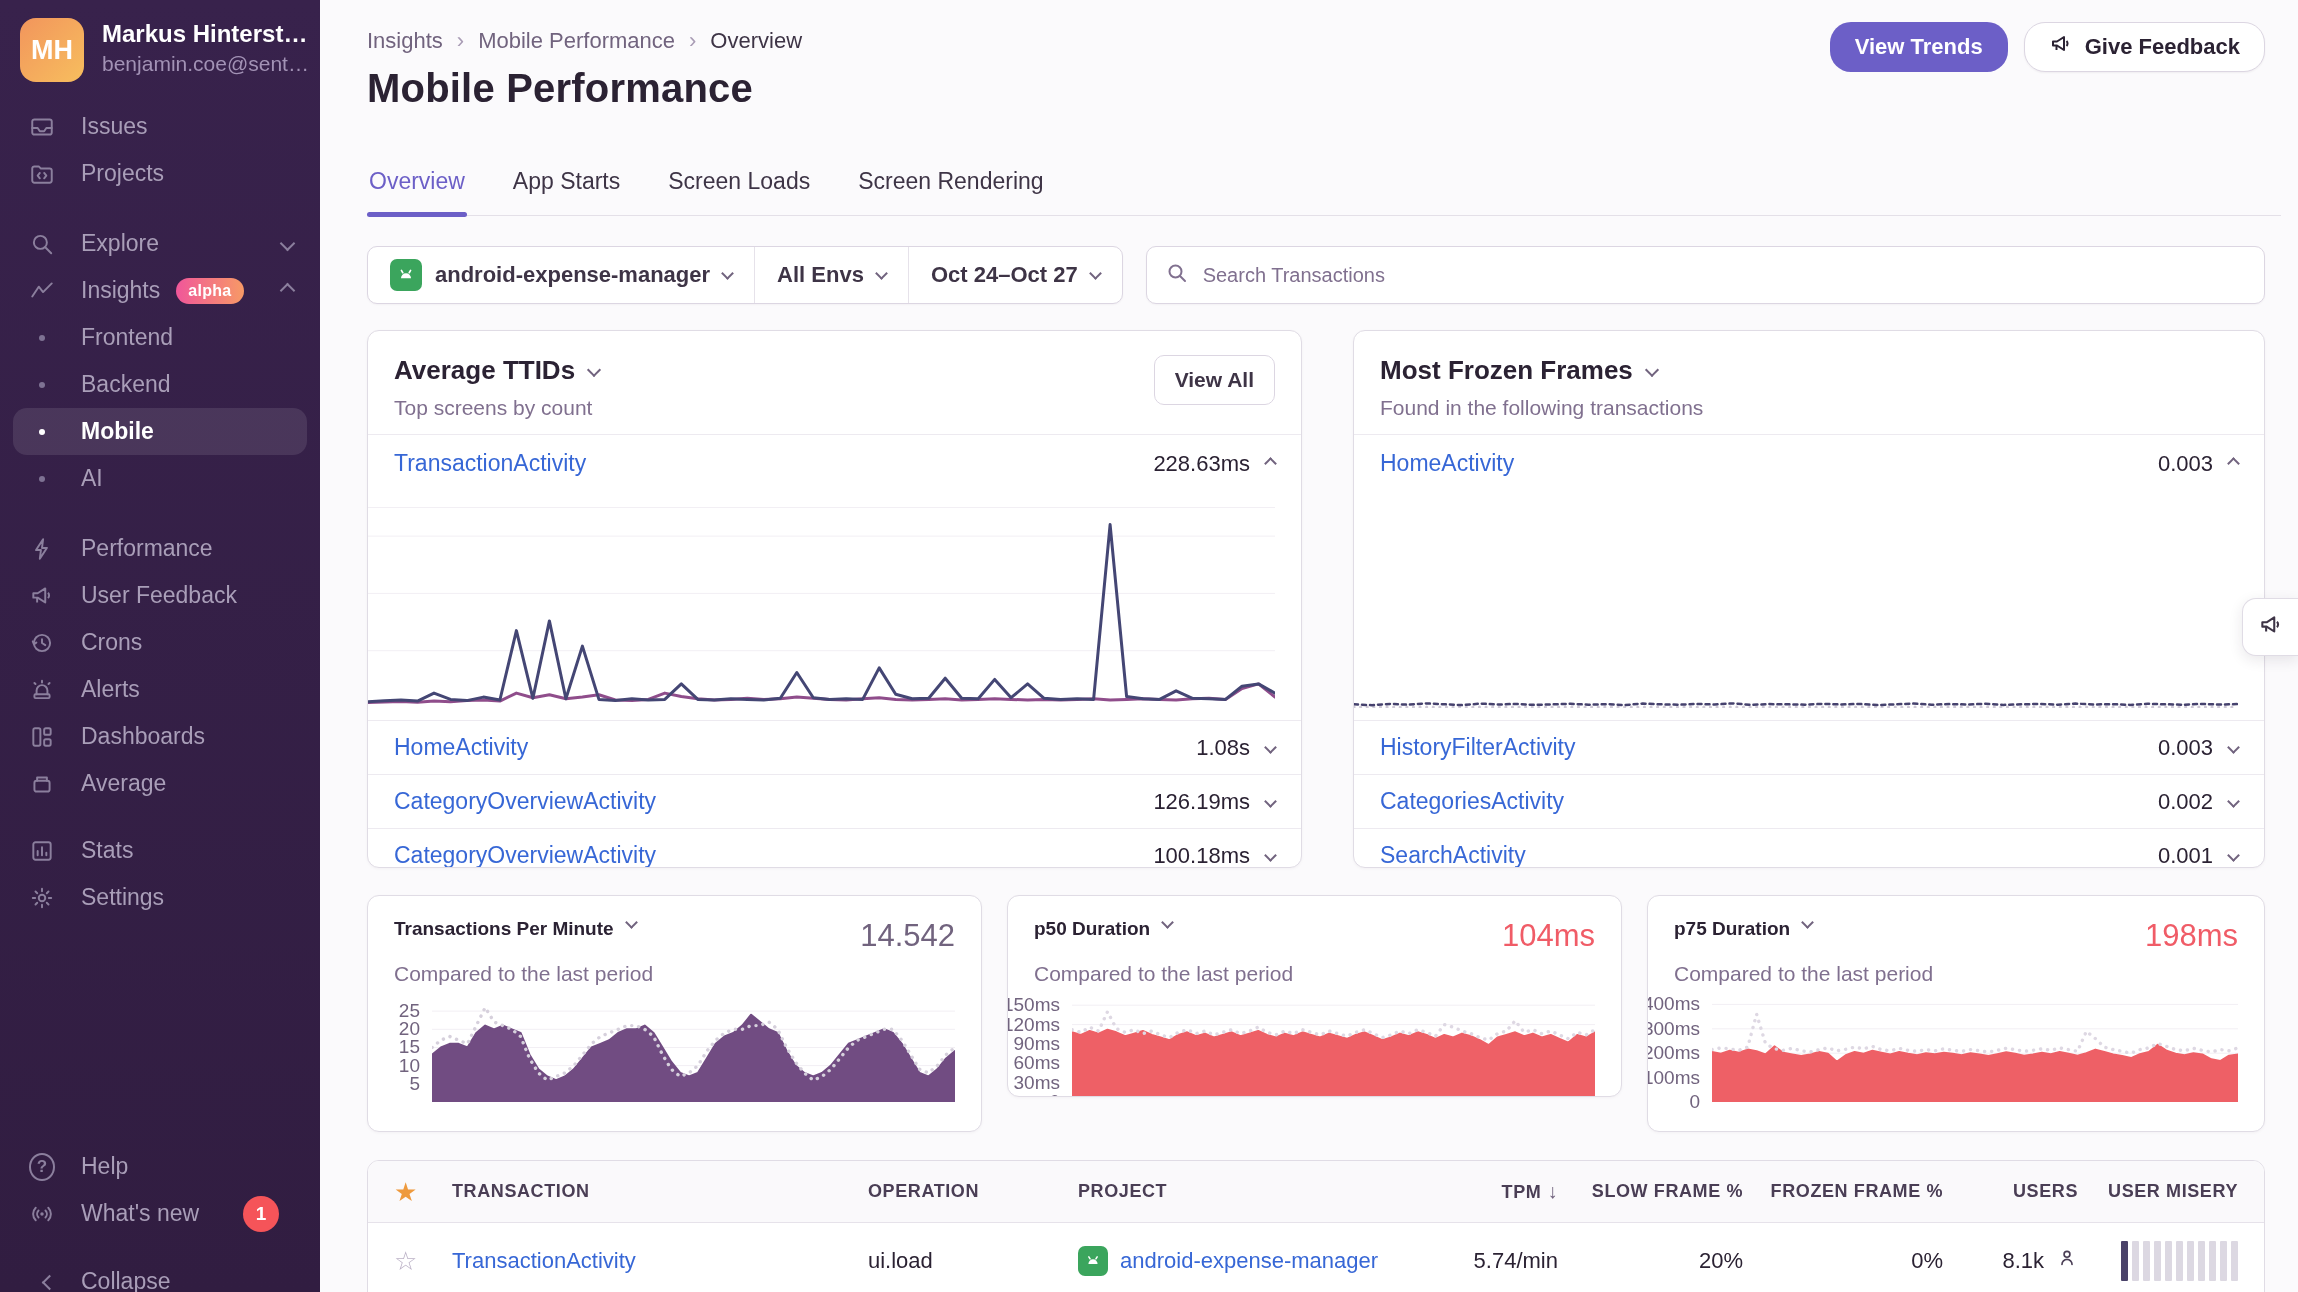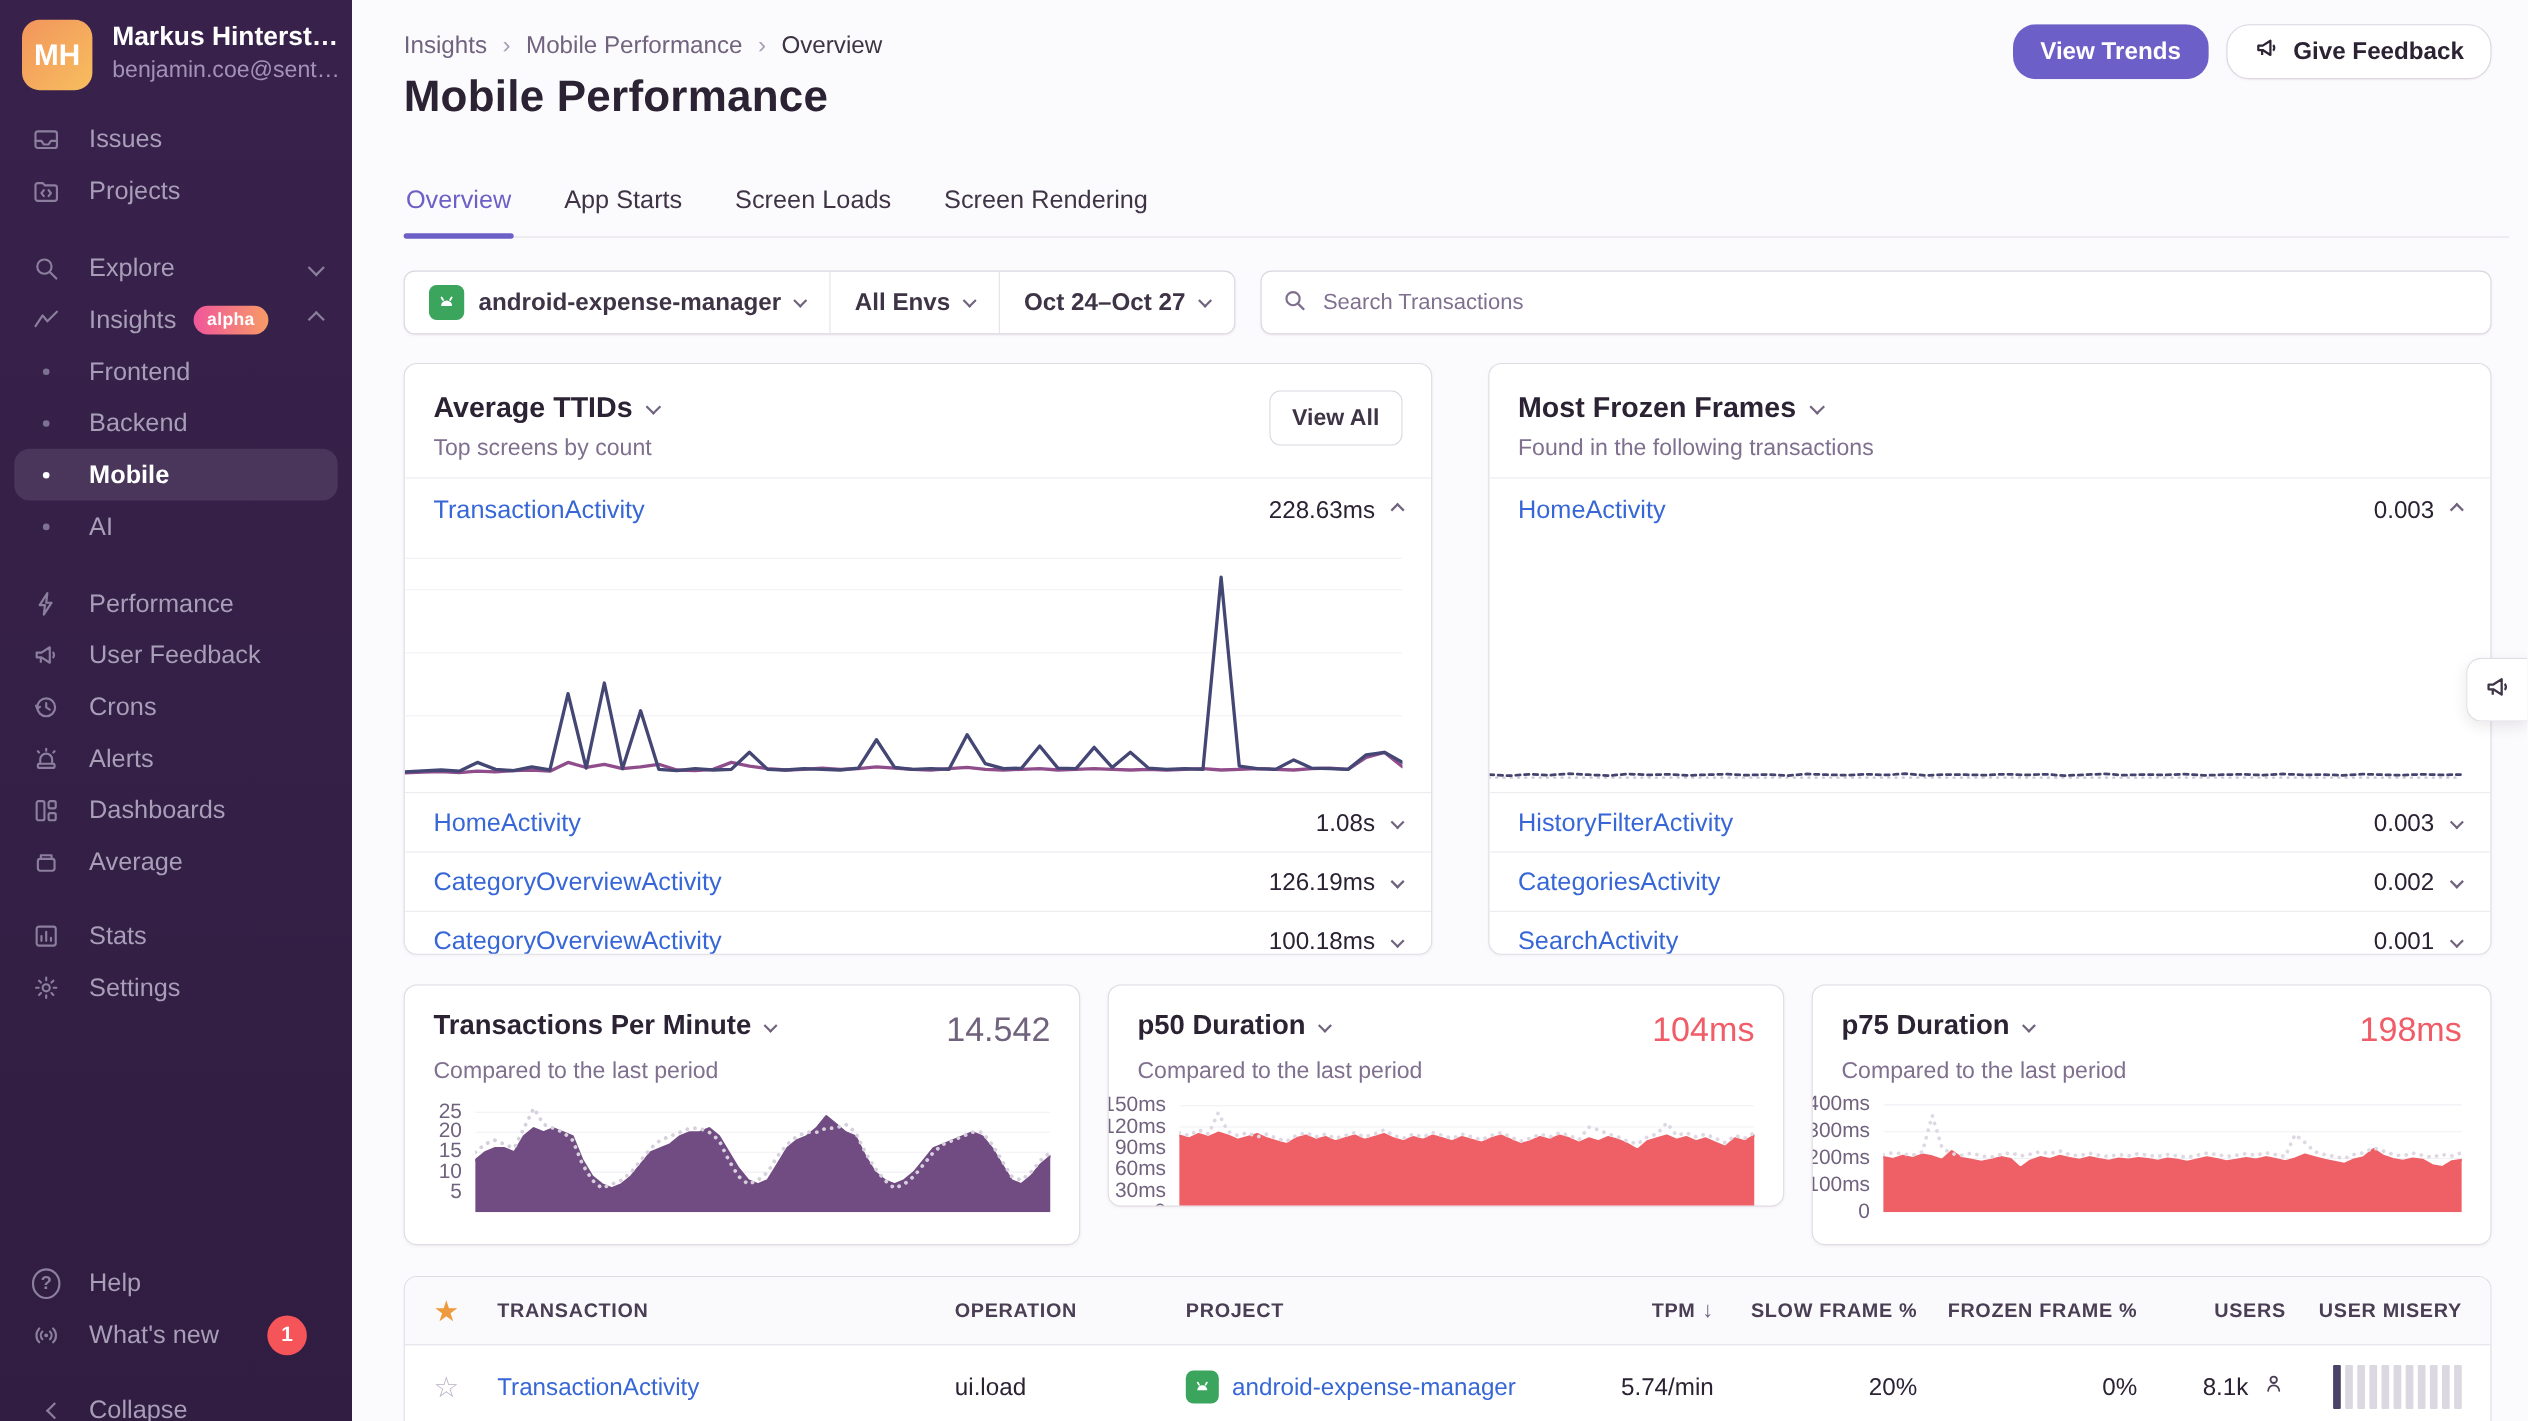--- a/index.html
+++ b/index.html
@@ -89,21 +89,21 @@
   .yticks { position:relative; flex:0 0 auto; }
   .yticks span { position:absolute; right:12px; font-size:19px; line-height:20px; color:#71637E; white-space:nowrap;}
   .chart-box { flex:1; position:relative; }
 
   #ttid-flex { height:212px; margin-top:4px;}
   #frozen-flex { height:212px; margin-top:4px;}
   .card .rows { margin-top:12px; }
 
   
   .m-head { display:flex; justify-content:space-between; align-items:flex-start; padding:22px 26px 0; }
-  .m-title { font-size:25px; font-weight:700; color:#2B2233; display:flex; align-items:center; gap:13px;}
+  .m-title { font-size:19px; font-weight:700; color:#2B2233; display:flex; gap:13px;}
   .m-title .chev { color:#71637E; width:9px; height:9px; }
   .m-value { font-size:31px; color:#71637E; }
   .m-value.red { color:#F05C67; }
   .m-sub { font-size:21px; color:#80708F; padding:8px 26px 0; }
   .m-chart { height:100px; margin-top:16px; padding-right:26px; }
   .m-chart .yticks { width:64px; }
 
   
   .dtable { position:absolute; left:47px; right:33px; top:1160px; height:150px; background:#fff;
             border:1px solid #E0DCE5; border-radius:12px 12px 0 0; overflow:hidden; }

